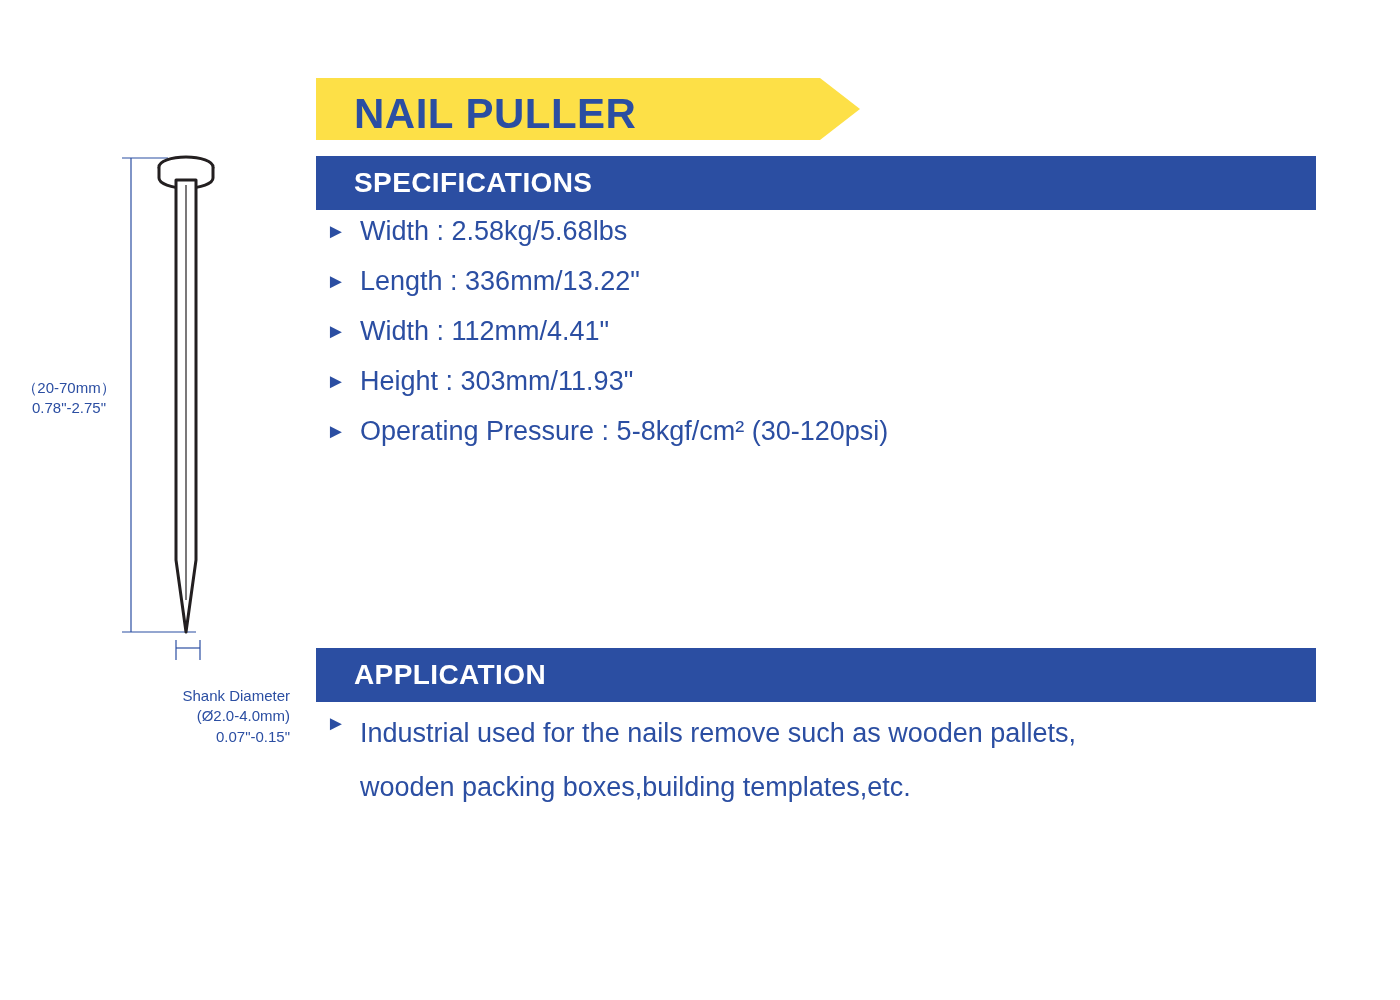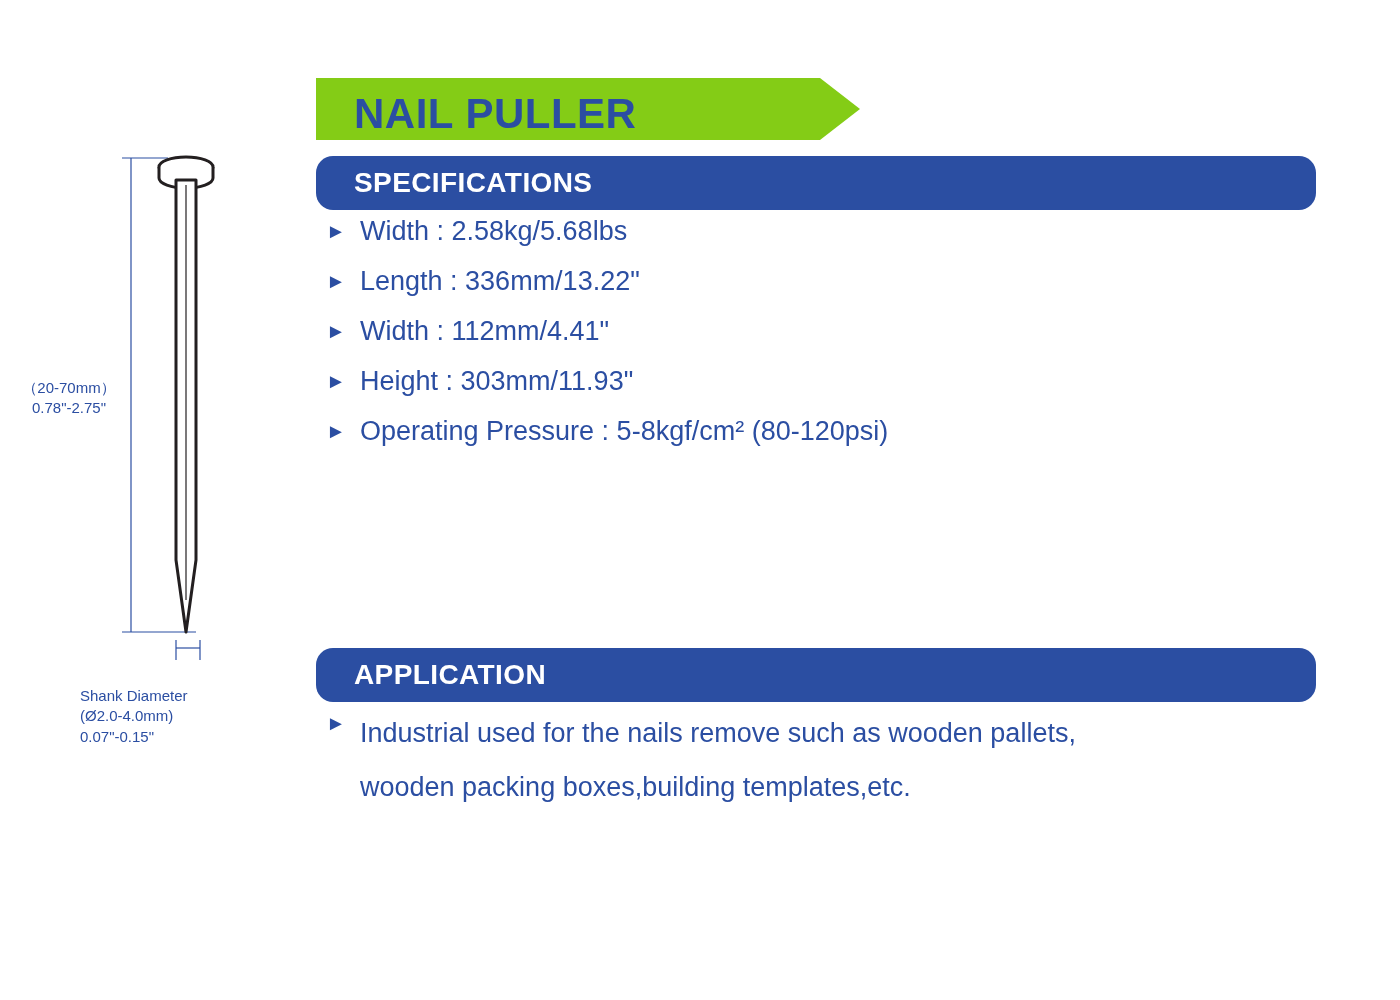--- a/index.html
+++ b/index.html
@@ -38,44 +38,44 @@
     text-align: center;
     white-space: nowrap;
   }
   .dim-left {
     left: 8px;
     top: 378px;
     width: 122px;
     text-align: center;
   }
   .dim-bottom {
-    left: 80px;
+    left: 90px;
     top: 686px;
     width: 200px;
-    text-align: left;
+    text-align: right;
   }
   .dim-label .line { display: block; }
 
   
   .content {
     position: absolute;
     left: 316px;
     top: 0;
     width: 1084px;
     height: 1000px;
   }
 
   
   .title-ribbon {
     position: absolute;
     left: 0;
     top: 78px;
     width: 544px;
     height: 72px;
-    background: #84cc16;
+    background: #fde047;
     clip-path: polygon(0 0, 504px 0, 544px 31px, 504px 62px, 0 62px);
     display: flex;
     align-items: center;
   }
   .title-text {
     padding-left: 38px;
     font-size: 42px;
     font-weight: bold;
     color: #2b4ea2;
     letter-spacing: 0.5px;
@@ -83,21 +83,20 @@
 
   
   .section-bar {
     position: absolute;
     left: 0;
     width: 1000px;
     height: 54px;
     background: #2b4ea2;
     display: flex;
     align-items: center;
-    border-radius: 17px;
   }
   .section-bar .label {
     padding-left: 38px;
     color: #ffffff;
     font-size: 28px;
     font-weight: bold;
     letter-spacing: 0.4px;
   }
   #spec-bar { top: 156px; }
   #app-bar  { top: 648px; }
@@ -194,21 +193,21 @@
     <div class="bullet-row">
       <span class="arrow">►</span>
       <span class="bullet-text">Width  : 112mm/4.41"</span>
     </div>
     <div class="bullet-row">
       <span class="arrow">►</span>
       <span class="bullet-text">Height  : 303mm/11.93"</span>
     </div>
     <div class="bullet-row">
       <span class="arrow">►</span>
-      <span class="bullet-text">Operating Pressure  : 5-8kgf/cm² (80-120psi)</span>
+      <span class="bullet-text">Operating Pressure  : 5-8kgf/cm² (30-120psi)</span>
     </div>
   </div>
 
   <div class="section-bar" id="app-bar">
     <div class="label">APPLICATION</div>
   </div>
 
   <div class="app-list">
     <div class="bullet-row">
       <span class="arrow">►</span>

